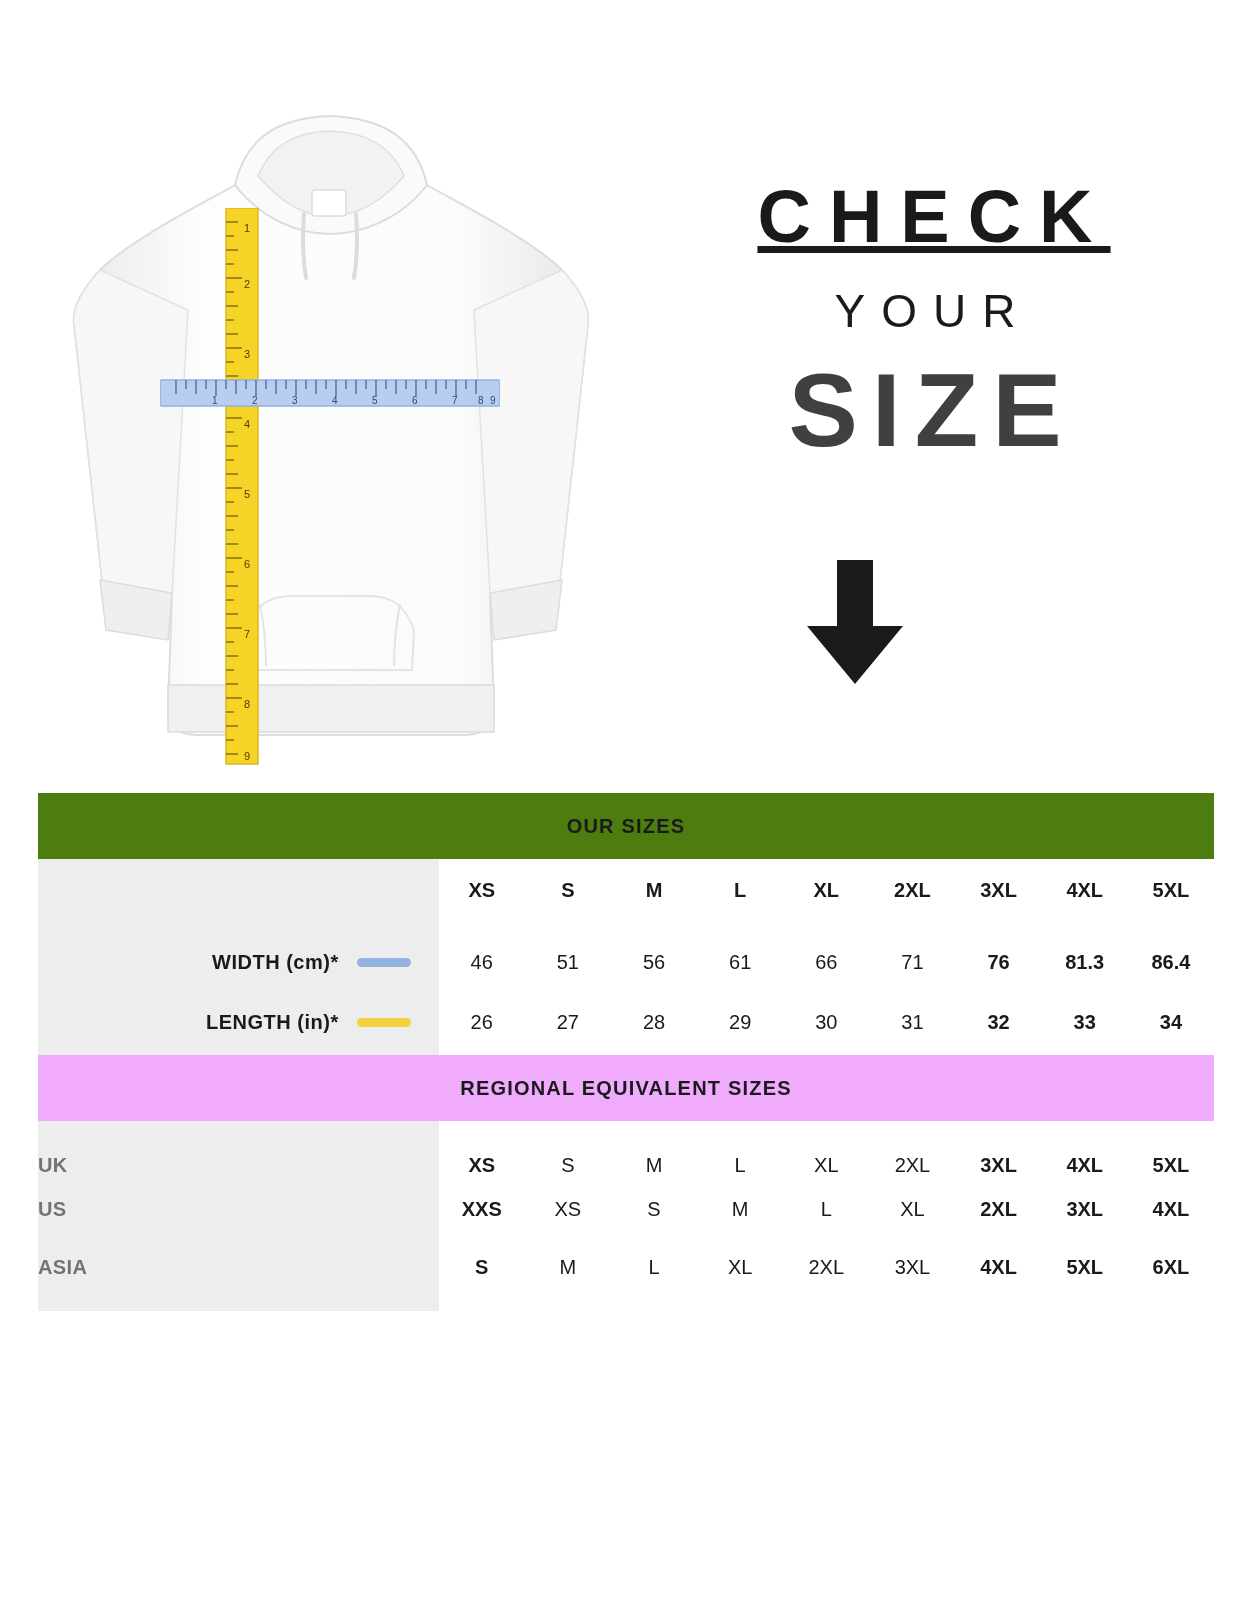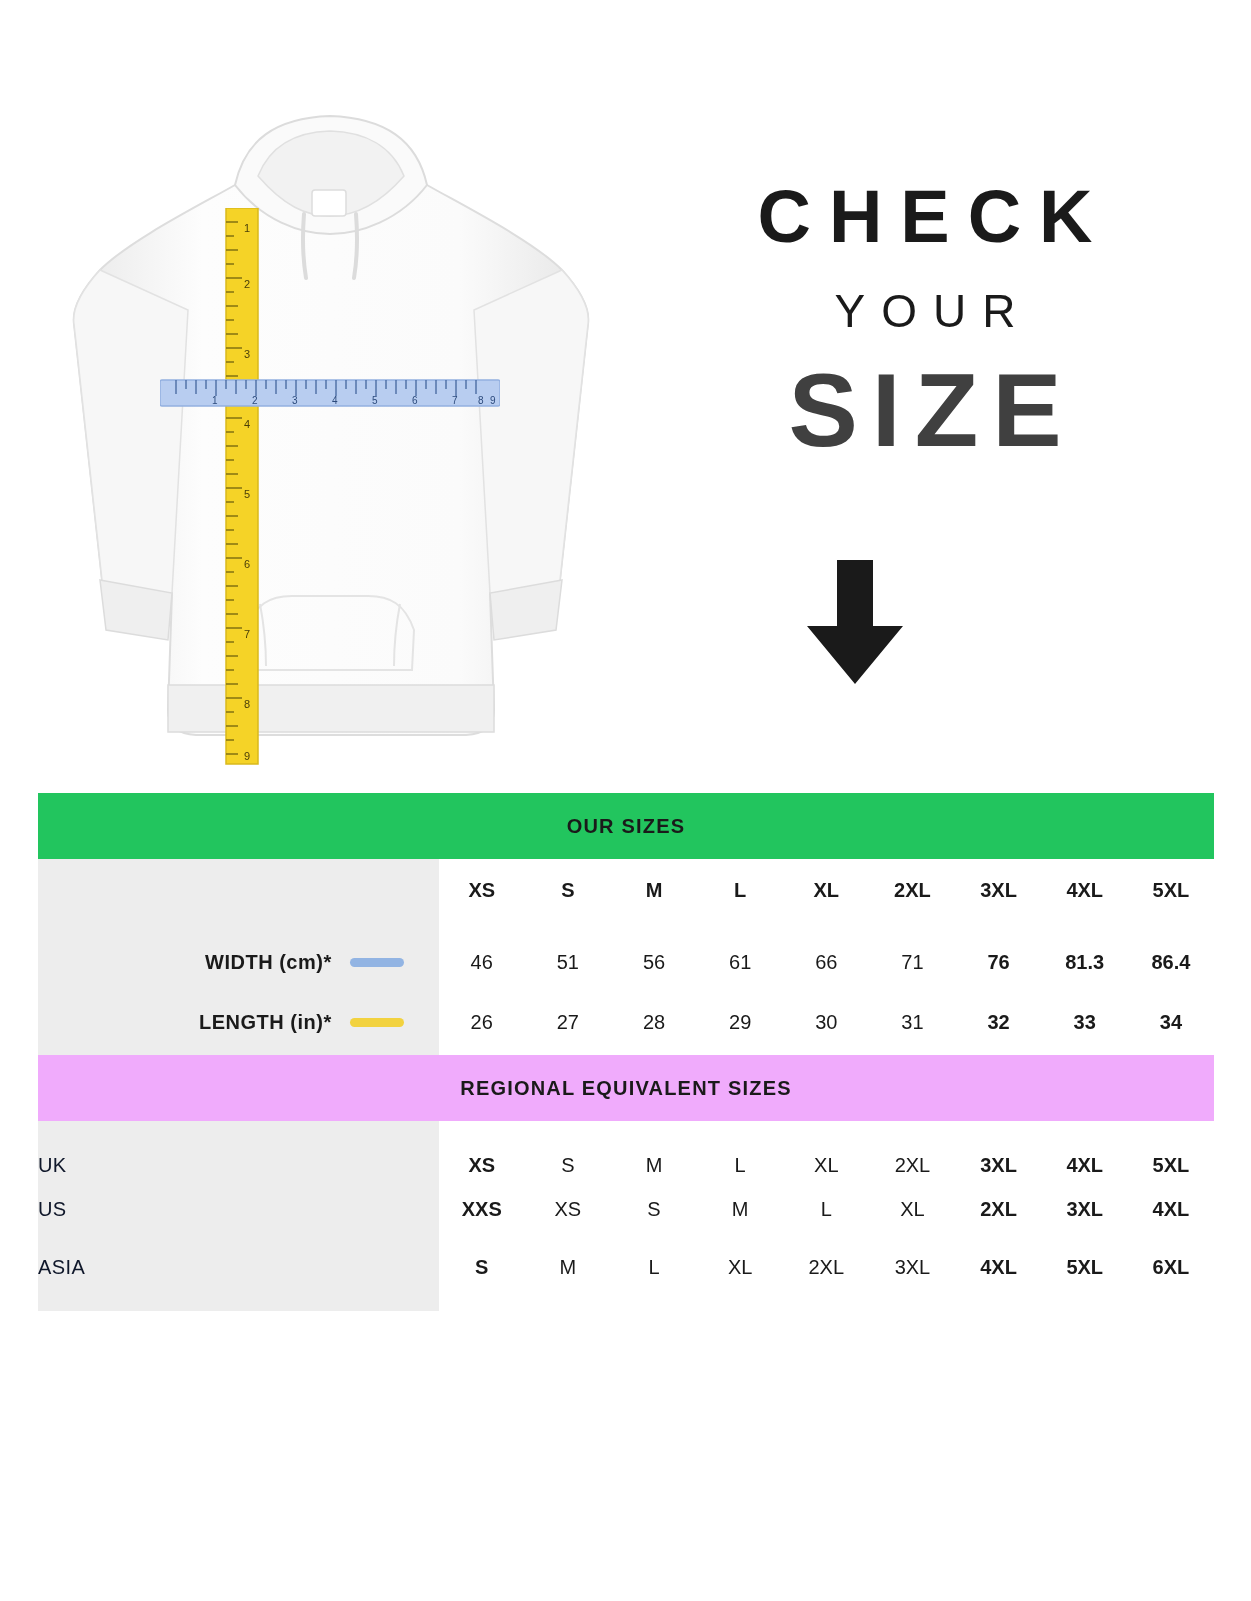--- a/index.html
+++ b/index.html
@@ -41,20 +41,21 @@
     width: 570px;
     text-align: center;
   }
   .headline .line-check {
     font-size: 74px;
     font-weight: bold;
     letter-spacing: 18px;
     line-height: 1;
     color: #1a1a1a;
     margin-left: 18px;
+    text-decoration: underline;
   }
   .headline .line-your {
     font-size: 46px;
     font-weight: 300;
     letter-spacing: 16px;
     line-height: 1;
     margin-top: 34px;
     margin-left: 16px;
     color: #1a1a1a;
   }
@@ -114,21 +115,21 @@
     font-weight: bold;
     letter-spacing: .5px;
     color: #1a1a1a;
     white-space: nowrap;
   }
   .lbl-inner {
     display: flex;
     align-items: center;
     justify-content: flex-end;
     gap: 18px;
-    padding-right: 35px;
+    padding-right: 28px;
     margin-left: 30px;
   }
   .swatch {
     width: 54px;
     height: 9px;
     border-radius: 5px;
     display: inline-block;
   }
   .val {
     text-align: center;
@@ -143,30 +144,31 @@
   .section-band td {
     background: #f0abfc;
     text-align: center;
     font-weight: bold;
     font-size: 21px;
     letter-spacing: 1.2px;
     height: 66px;
     vertical-align: middle;
   }
   .section-band-grey td {
-    background: #22c55e;
+    background: #4d7c0f;
     margin-top: 11px;
   }
 
   .reg-lbl {
     text-align: left;
     padding-left: 138px;
     font-size: 20px;
-    color: #0f172a;
+    color: #737373;
     letter-spacing: .4px;
+    font-weight: bold;
   }
   tr.reg td { height: 44px; vertical-align: middle; }
 
   .bg-grey { background: #ededed; }
   .bg-white { background: #ffffff; }
 </style>
 </head>
 <body>
 
 <div class="top-section">

